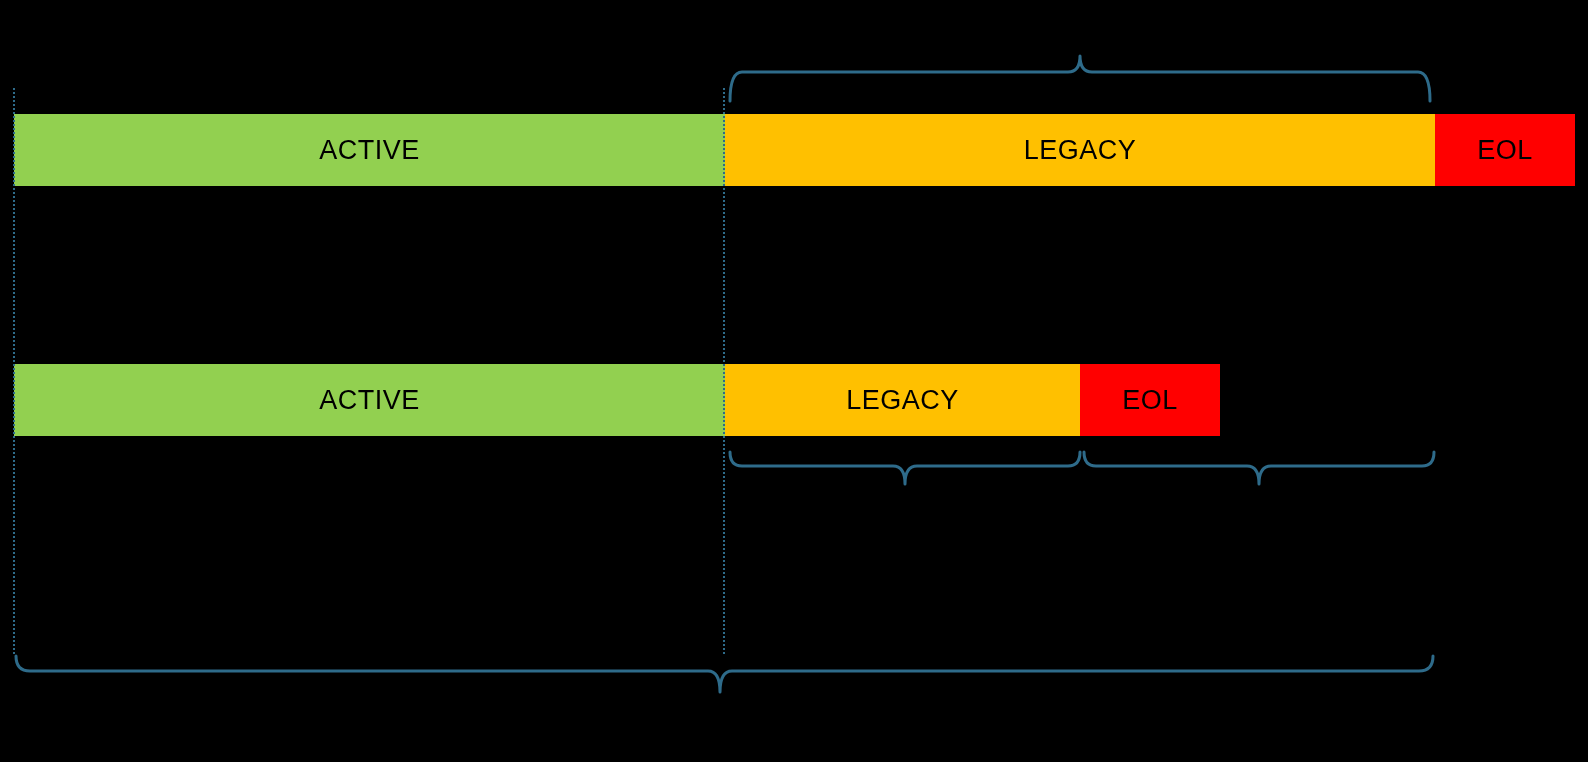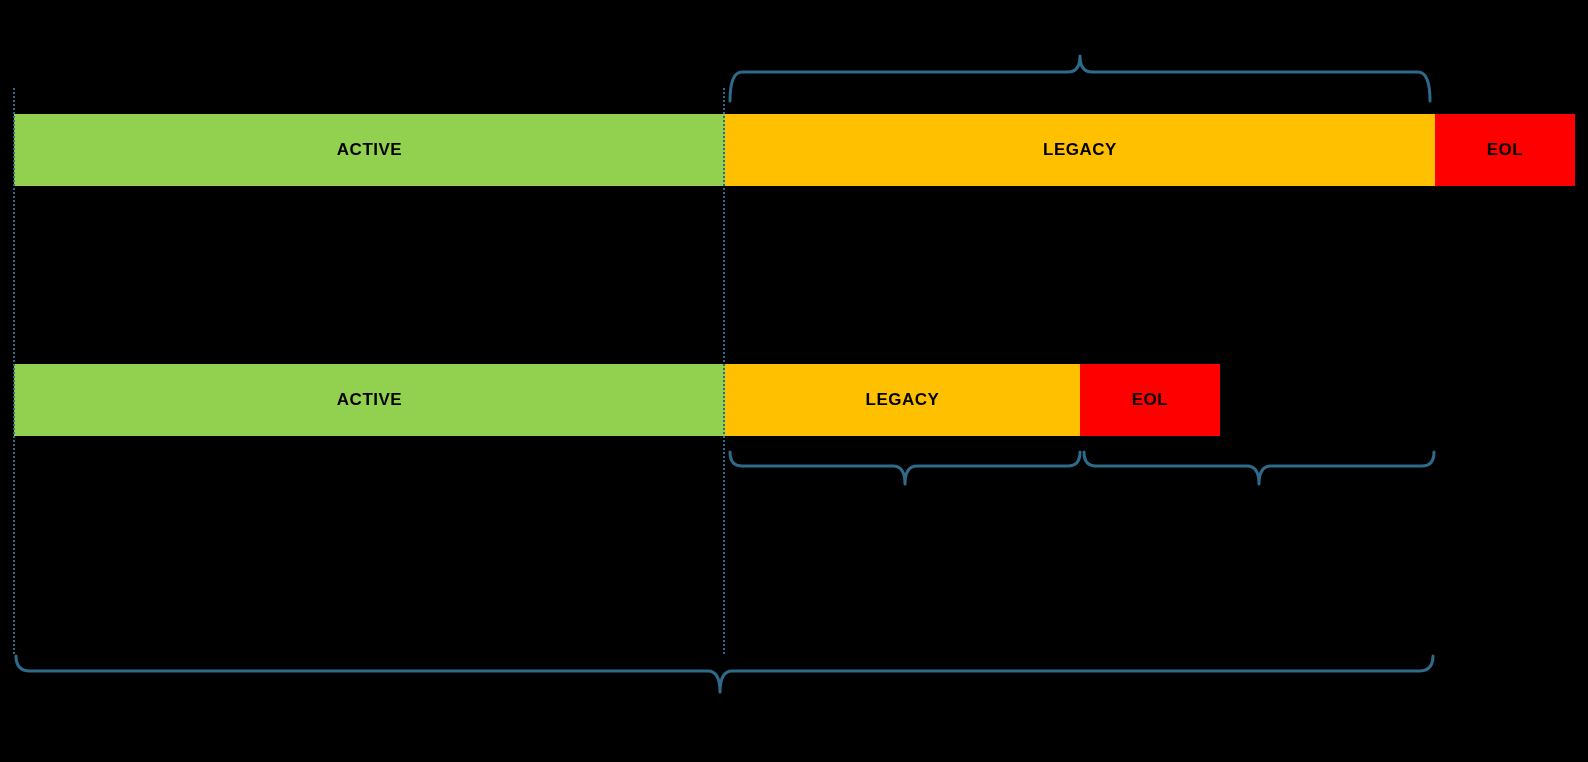--- a/index.html
+++ b/index.html
@@ -29,22 +29,22 @@
   .bar-row2 { top: 364px; }
 
   .seg {
     display: flex;
     align-items: center;
     justify-content: center;
     height: 100%;
     box-sizing: border-box;
   }
   .seg-label {
-    font-weight: 700;
-    font-size: 17px;
+    font-weight: 400;
+    font-size: 27px;
     letter-spacing: 0.5px;
     color: #000000;
     white-space: nowrap;
   }
 
   .seg-active  { background: #92D050; width: 711px; }
   .seg-legacy-full { background: #FFC000; width: 710px; }
   .seg-legacy-half { background: #FFC000; width: 355px; }
   .seg-extended {
     width: 355px;

